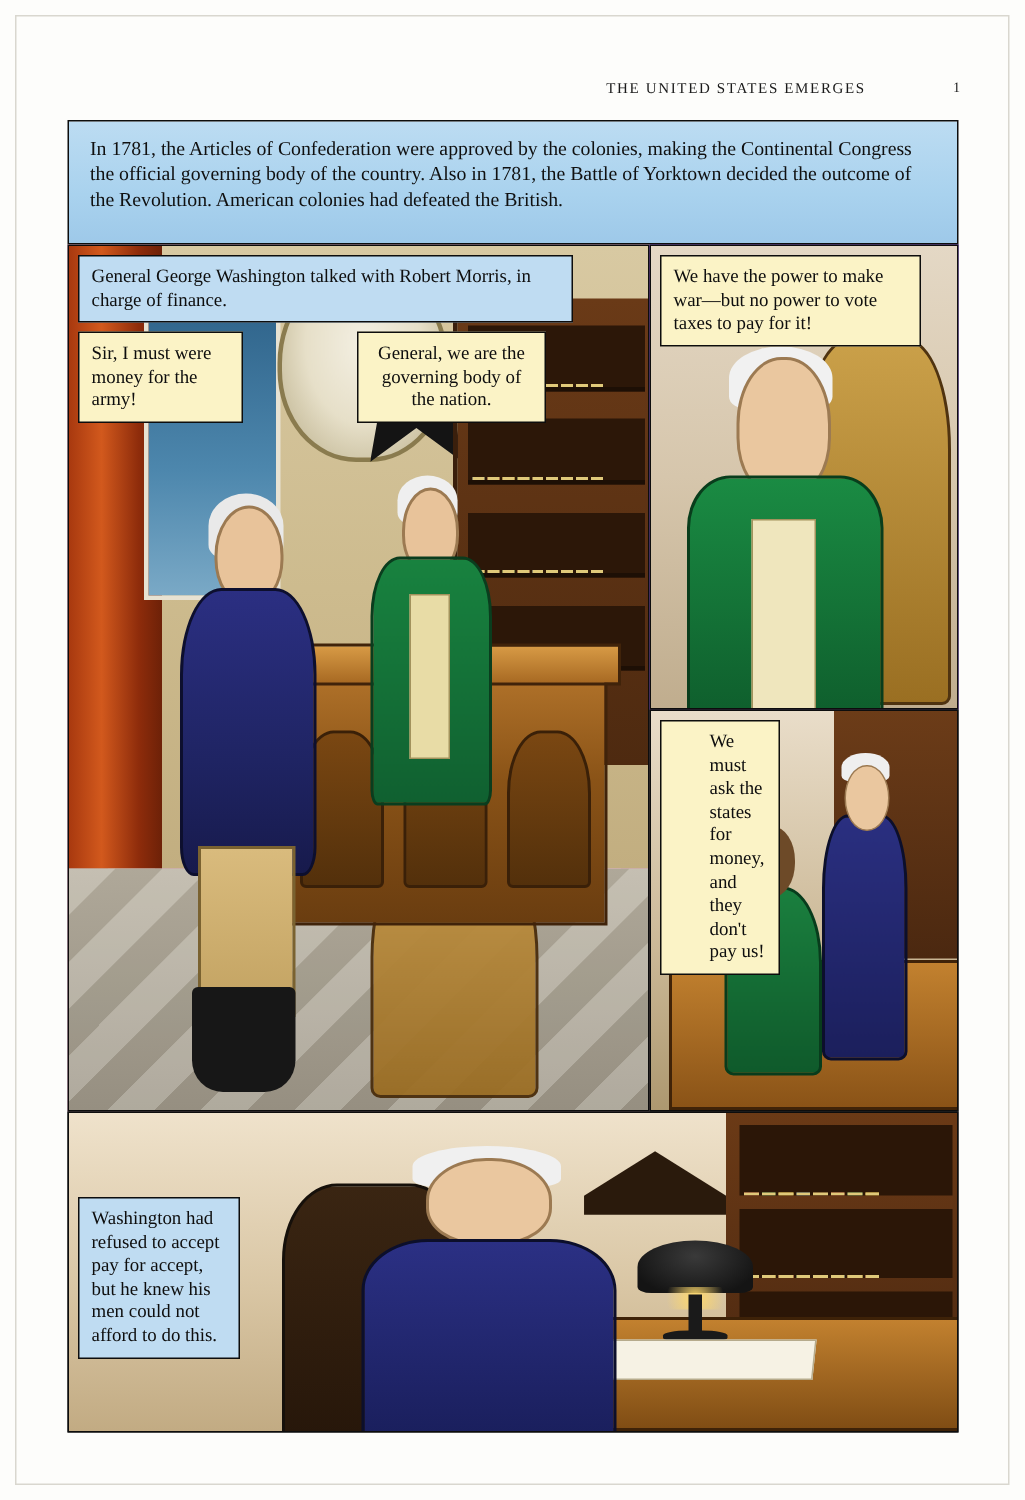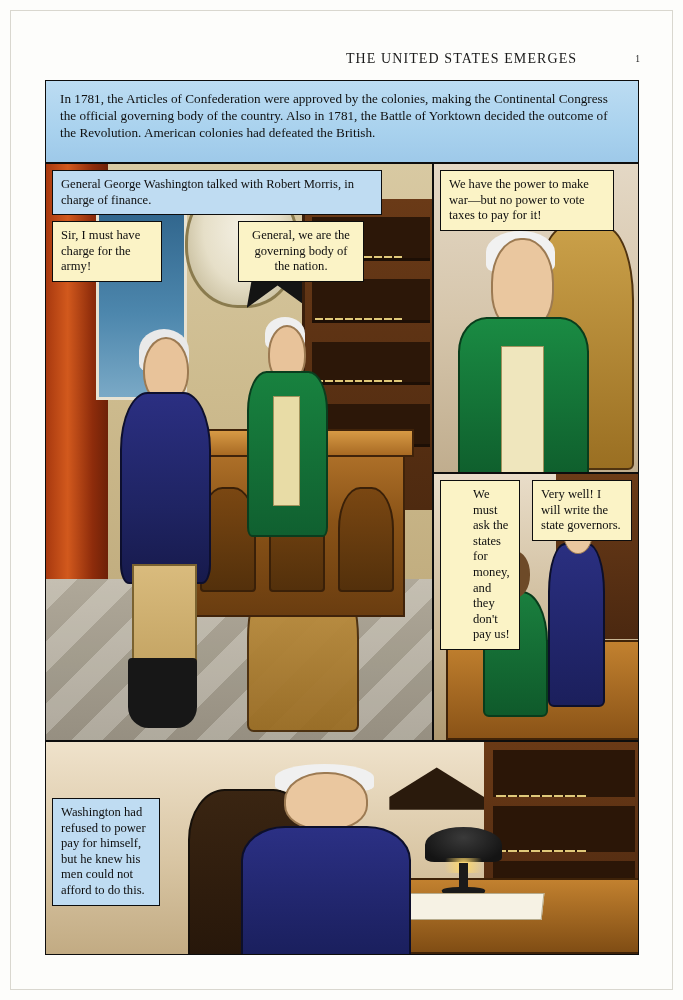--- a/index.html
+++ b/index.html
@@ -37,21 +37,21 @@
     left: 45px;
     top: 50px;
     width: 595px;
     height: 18px;
     display: flex;
     align-items: center;
     justify-content: flex-end;
   }
   .header-title {
     font-family: "Liberation Serif", serif;
-    font-size: 14px;
+    font-size: 10px;
     letter-spacing: 1.1px;
     color: #1a1a1a;
     text-transform: uppercase;
     font-variant: small-caps;
     white-space: nowrap;
   }
   .header-page-num {
     font-family: "Liberation Serif", serif;
     font-size: 9.5px;
     color: #1a1a1a;
@@ -552,21 +552,21 @@
           <div class="hair"></div>
           <div class="head"></div>
           <div class="coat"></div>
           <div class="legs"></div>
           <div class="boots"></div>
         </div>
       </div>
 
       <div class="caption cap-blue" style="left:6px; top:6px; width:330px;">General George Washington talked with Robert Morris, in charge of finance.</div>
 
-      <div class="balloon" style="left:6px; top:57px; width:110px;">Sir, I must have charge for the army!</div>
+      <div class="balloon" style="left:6px; top:57px; width:110px;">Sir, I must were money for the army!</div>
 
       <div class="balloon" style="left:192px; top:57px; width:126px;text-align:center;">General, we are the governing body of the nation.</div>
     </div>
 
     <div class="panel panel-right-top">
       <div class="art">
         <div class="rt-bg"></div>
         <div class="rt-chair"></div>
         <div class="rt-fig">
           <div class="hair"></div>
@@ -585,21 +585,20 @@
         <div class="rb-desk"></div>
         <div class="rb-fig-blue">
           <div class="hair"></div>
           <div class="head"></div>
         </div>
         <div class="rb-fig-green">
           <div class="head"></div>
         </div>
       </div>
       <div class="balloon" style="left:6px; top:6px; width:80px;padding-left:32px;">We must ask the states for money, and they don't pay us!</div>
-      <div class="balloon" style="left:98px; top:6px; width:100px;">Very well! I will write the state governors.</div>
     </div>
 
     <div class="panel panel-bottom">
       <div class="art">
         <div class="bt-bg"></div>
         <div class="bt-bookcase">
           <div class="bt-shelf" style="top:4%">
               <i class="book"></i>
               <i class="book g"></i>
               <i class="book y"></i>
@@ -639,17 +638,17 @@
           <div class="base"></div>
         </div>
         <div class="bt-book"></div>
         <div class="bt-chair"></div>
         <div class="bt-fig">
           <div class="hair"></div>
           <div class="head"></div>
           <div class="coat"></div>
         </div>
       </div>
-      <div class="caption cap-blue" style="left:6px; top:56px; width:108px;">Washington had refused to power pay for himself, but he knew his men could not afford to do this.</div>
+      <div class="caption cap-blue" style="left:6px; top:56px; width:108px;">Washington had refused to accept pay for accept, but he knew his men could not afford to do this.</div>
     </div>
 
   </div>
 </div>
 
 </body></html>

